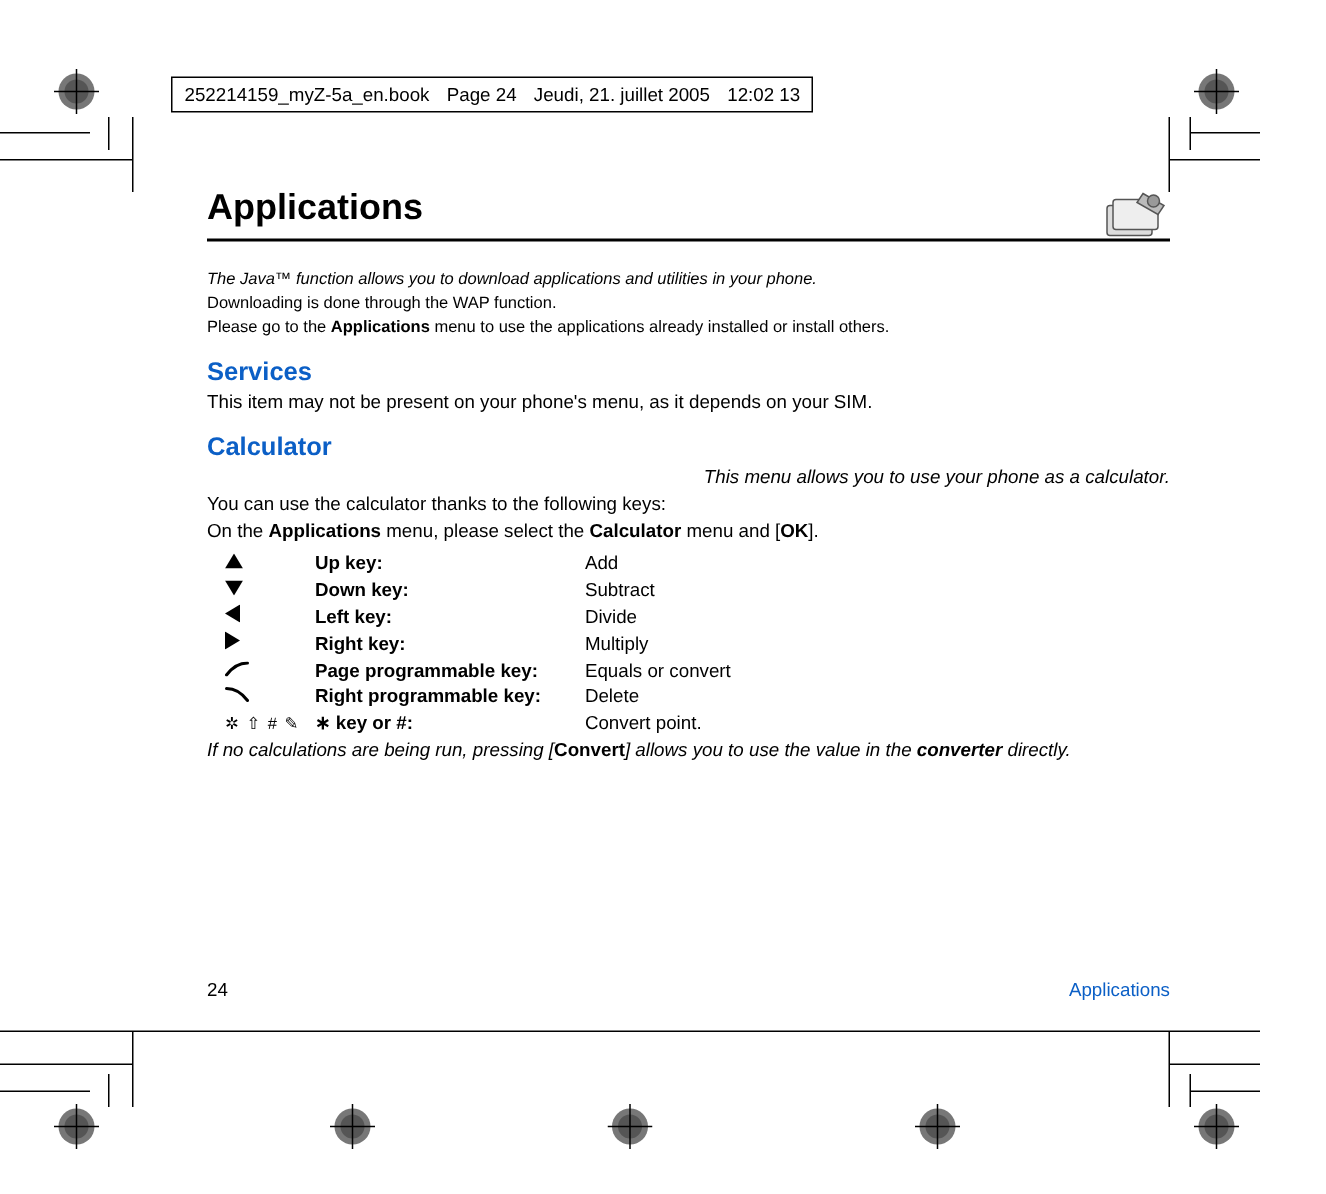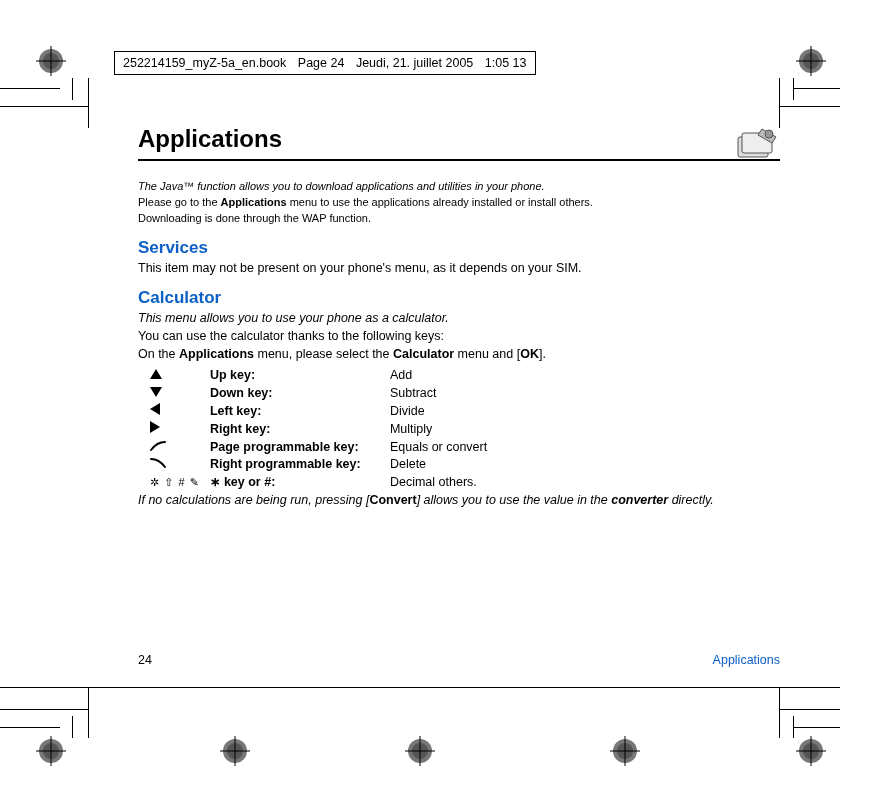--- a/index.html
+++ b/index.html
@@ -70,21 +70,21 @@
   .intro b { font-weight: bold; }
 
   h2.section {
     color: #0b5fc6;
     font-size: 17px;
     font-weight: bold;
     margin: 12px 0 2px 0;
   }
   .section-body { font-size: 12.5px; line-height: 1.35; }
   .section-body p { margin: 0 0 1px 0; }
-  .section-body p.italic { font-style: italic; }
+  .section-body p.italic { font-style: italic; text-align: right; }
 
   table.keys {
     border-collapse: collapse;
     margin-top: 4px;
     font-size: 12.5px;
     margin-left: 12px;
   }
   table.keys td { padding: 0 10px 1px 0; vertical-align: middle; }
   table.keys td.icon { width: 44px; text-align:left; }
   table.keys td.label { width: 170px; font-weight: bold; }
@@ -177,45 +177,45 @@
   </div>
 
   <div class="header-bar">
     <div class="header-box">
       <span>252214159_myZ-5a_en.book</span>
       <span>&nbsp;</span>
       <span>Page 24</span>
       <span>&nbsp;</span>
       <span>Jeudi, 21. juillet 2005</span>
       <span>&nbsp;</span>
-      <span>1:05 13</span>
+      <span>12:02 13</span>
     </div>
     <div class="spacer"></div>
   </div>
 
   <div class="content">
     <div class="title-row">
       <h1 class="page-title">Applications</h1>
     </div>
     <div class="title-underline"></div>
     <div class="app-icon">
       <svg width="48" height="38" viewBox="0 0 48 38">
         <rect x="6" y="12" width="30" height="20" rx="2" fill="#ddd" stroke="#555"></rect>
         <rect x="10" y="8" width="30" height="20" rx="2" fill="#eee" stroke="#555"></rect>
         <path d="M30 4 L44 12 L40 18 L26 10 Z" fill="#bbb" stroke="#555"></path>
         <circle cx="37" cy="9" r="4" fill="#999" stroke="#555"></circle>
       </svg>
     </div>
 
     <div class="intro">
       <p class="italic">The Java™ function allows you to download applications and utilities in your phone.</p>
+      <p>Downloading is done through the WAP function.</p>
       <p>
         <span>Please go to the </span><b>Applications</b><span> menu to use the applications already installed or install others.</span>
       </p>
-      <p>Downloading is done through the WAP function.</p>
     </div>
 
     <h2 class="section">Services</h2>
     <div class="section-body">
       <p>This item may not be present on your phone's menu, as it depends on your SIM.</p>
     </div>
 
     <h2 class="section">Calculator</h2>
     <div class="section-body">
       <p class="italic">This menu allows you to use your phone as a calculator.</p>
@@ -264,21 +264,21 @@
             <tr>
               <td class="icon"><span class="key-icon"><svg width="16" height="10" viewBox="0 0 16 10">
                     <path d="M1 1 Q9 1 15 9" stroke="#000" stroke-width="2" fill="none" stroke-linecap="round"></path>
                   </svg></span></td>
               <td class="label">Right programmable key:</td>
               <td class="desc">Delete</td>
             </tr>
             <tr>
               <td class="icon"><span class="star-hash">✲ ⇧ # ✎</span></td>
               <td class="label">∗ key or #:</td>
-              <td class="desc">Decimal others.</td>
+              <td class="desc">Convert point.</td>
             </tr>
           </tbody>
       </table>
 
       <p class="footnote">
         <span>If no calculations are being run, pressing [</span><b class="upright">Convert</b><span>] allows you to use the value in the </span><b class="upright2">converter</b><span> directly.</span>
       </p>
     </div>
   </div>
 

